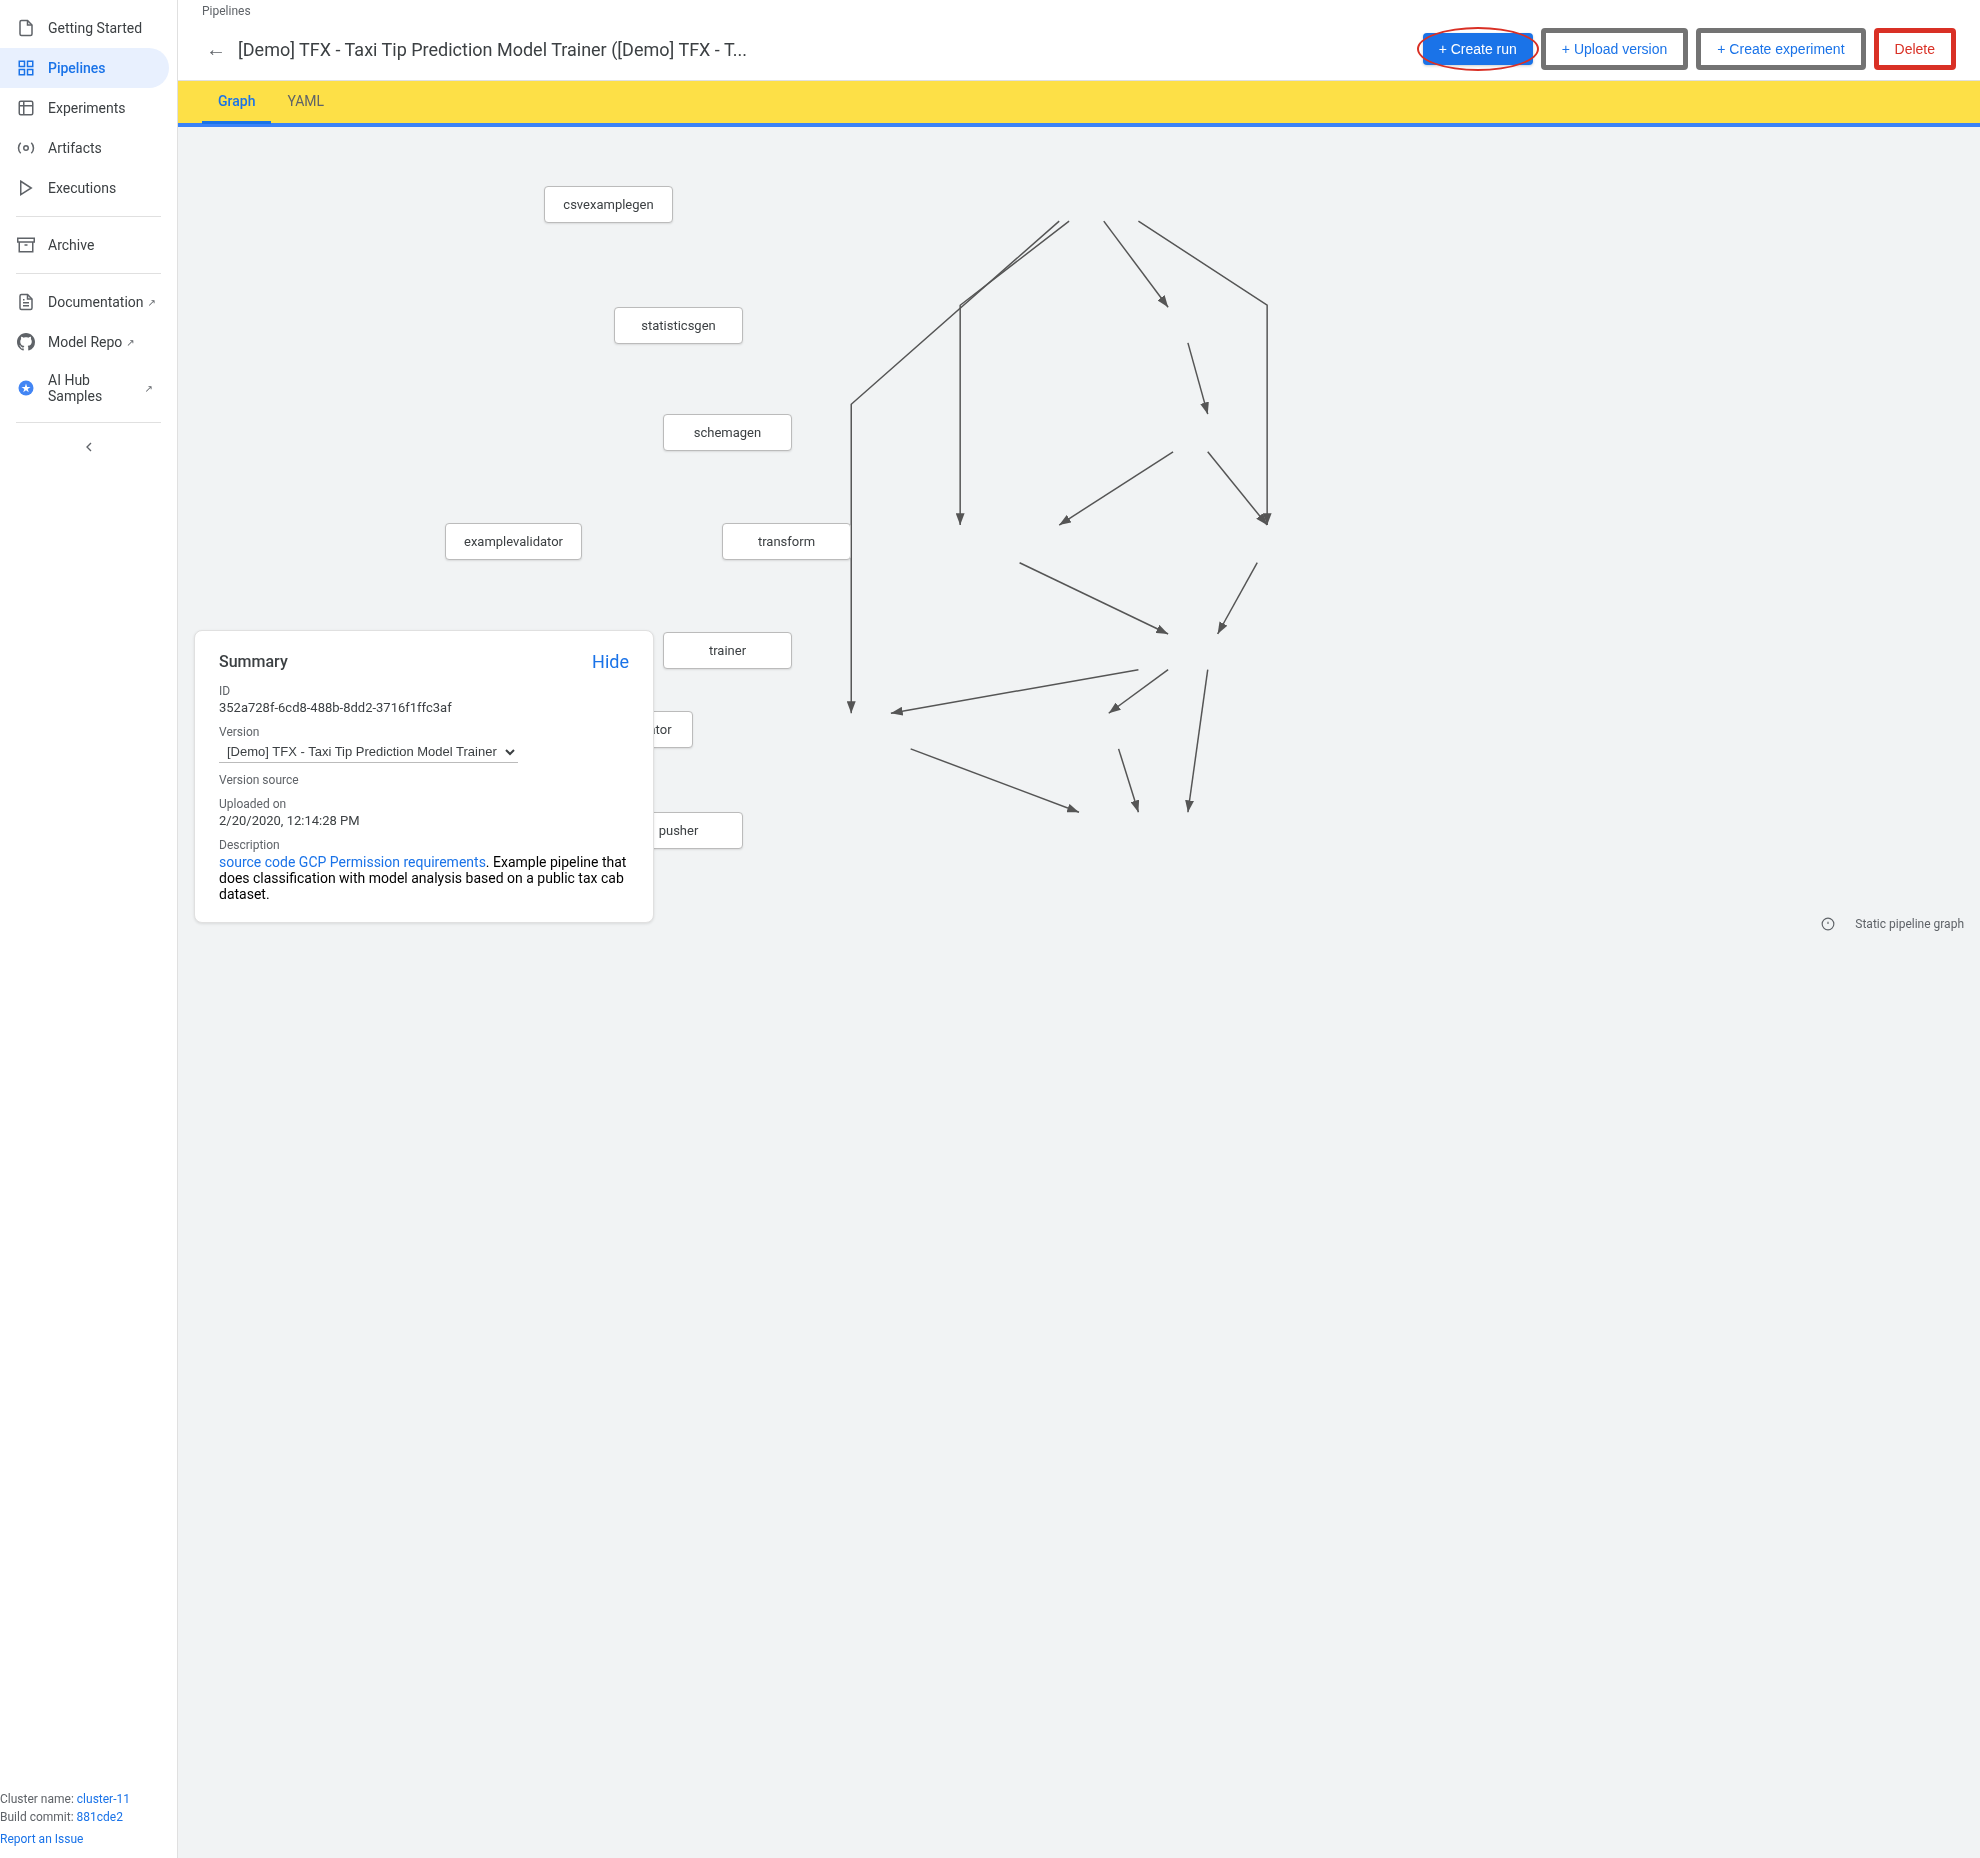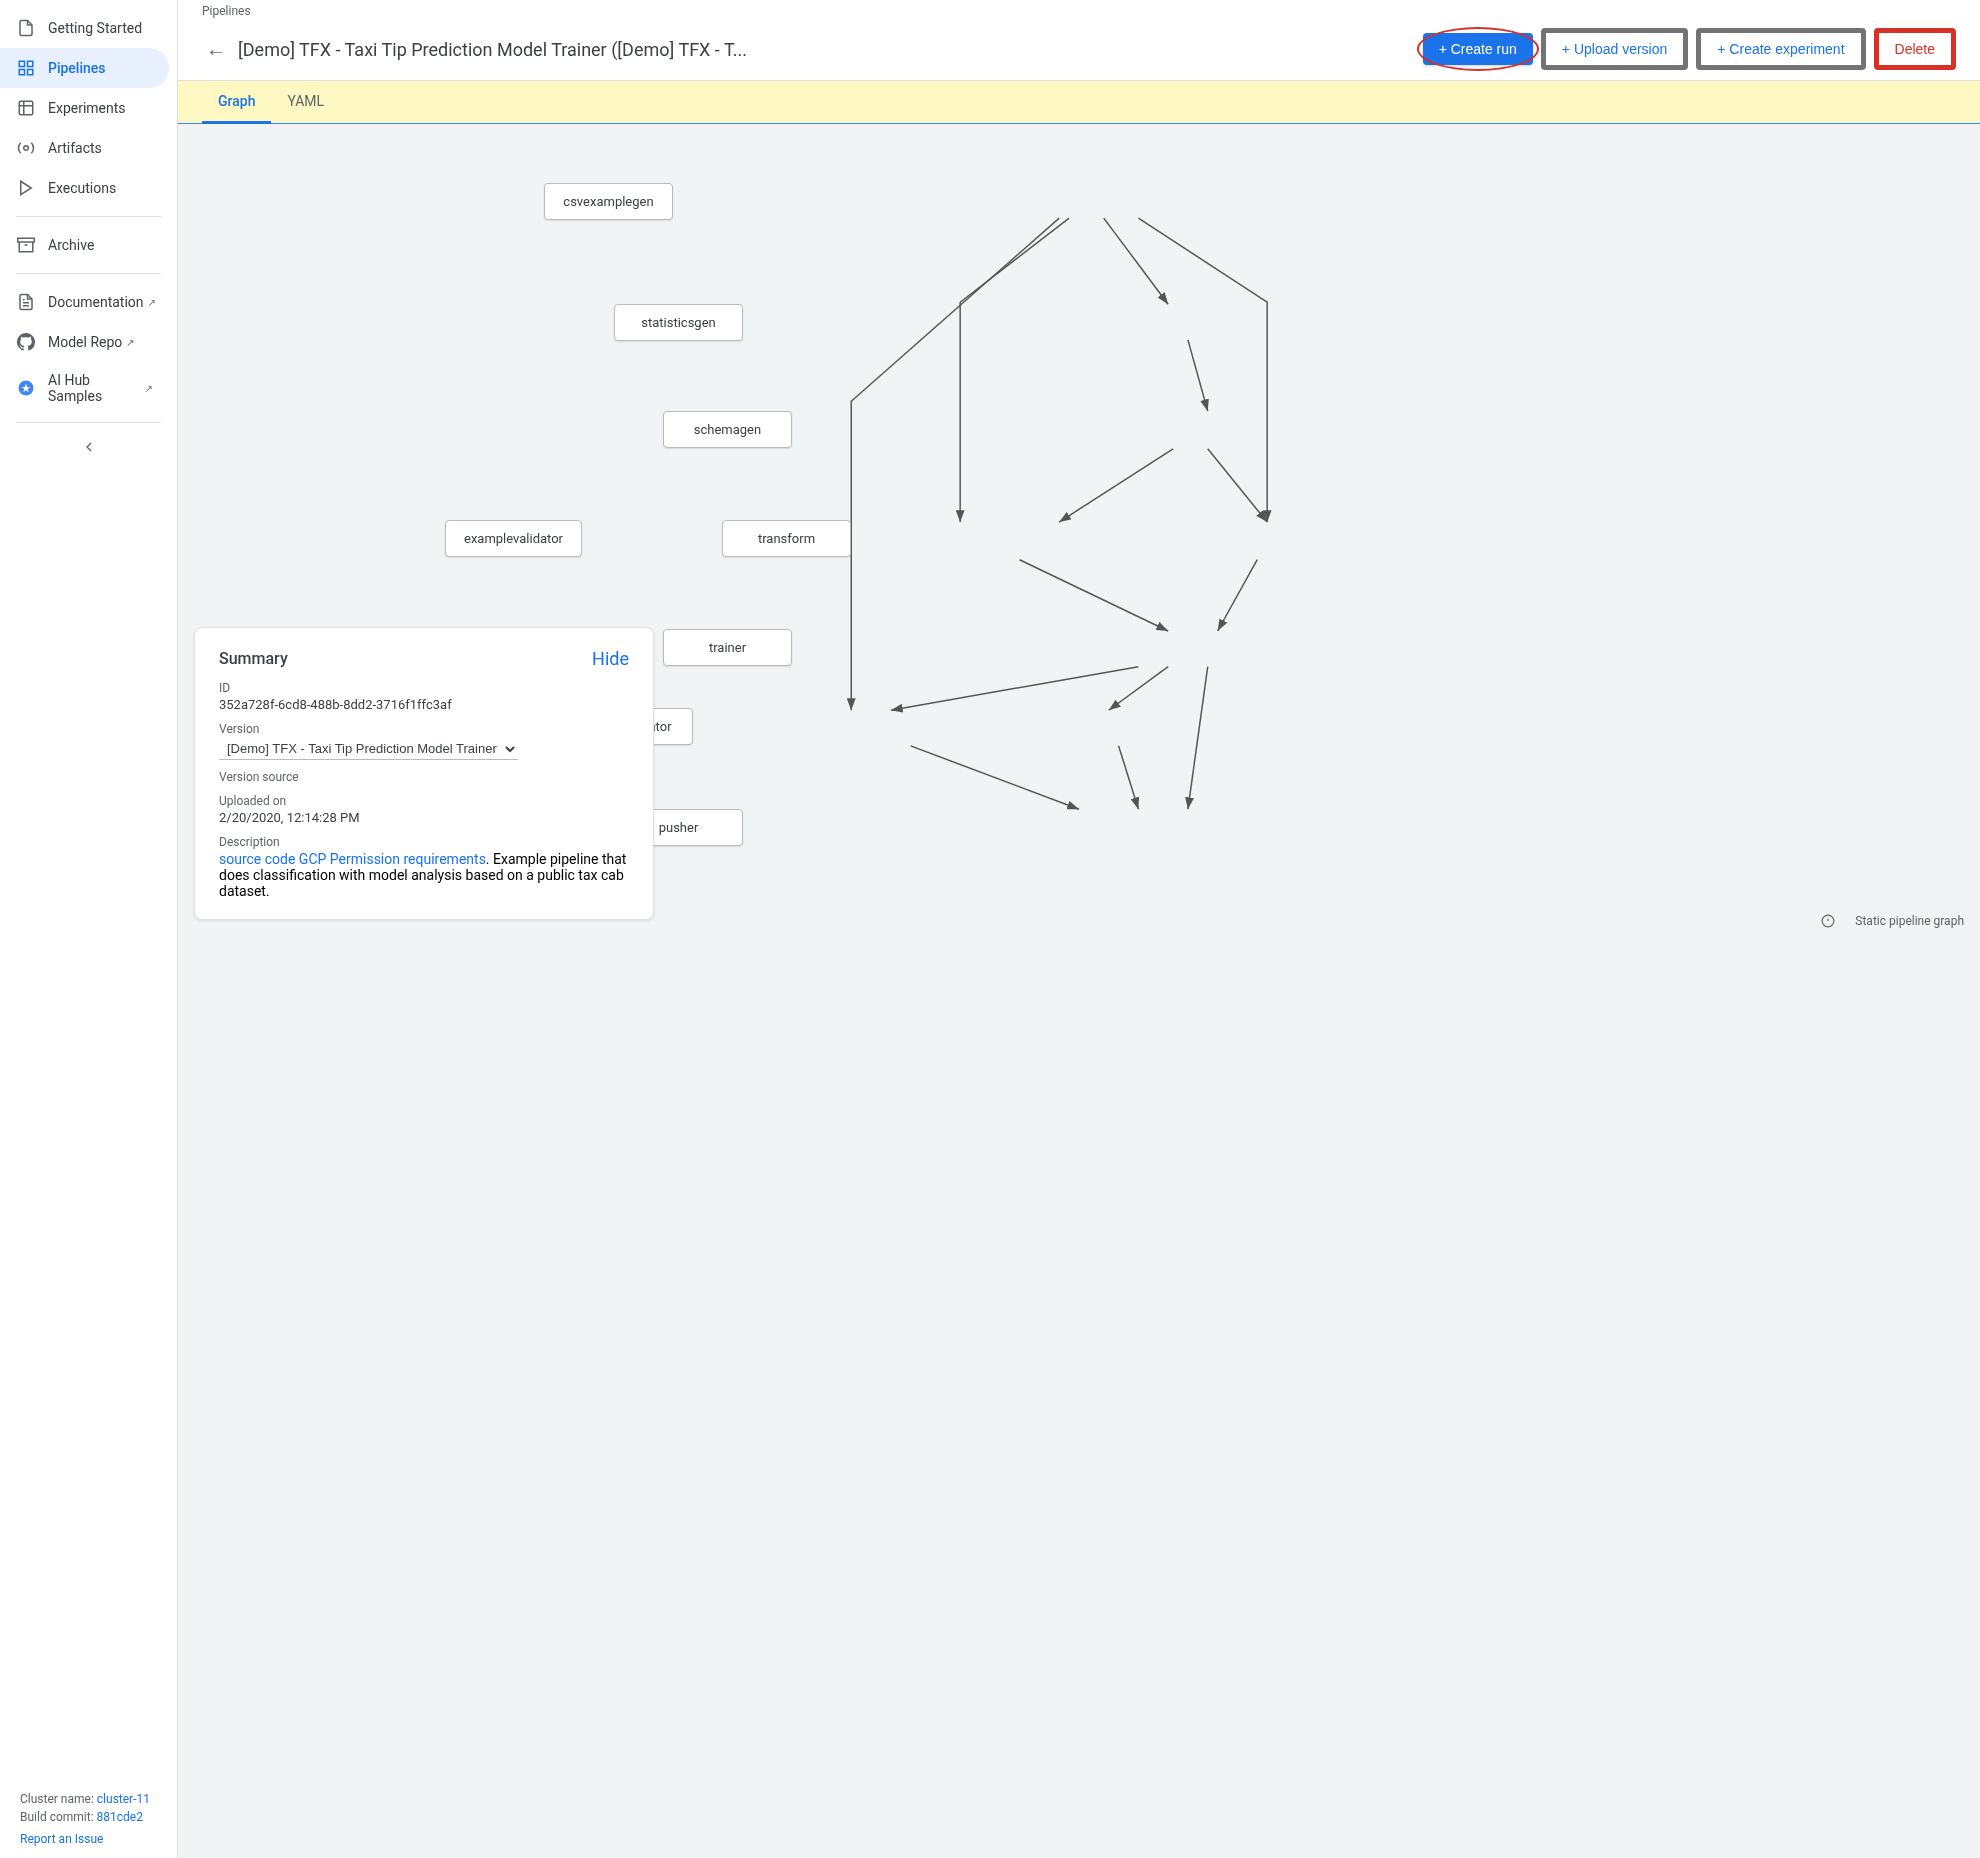--- a/index.html
+++ b/index.html
@@ -23,21 +23,21 @@
       padding: 10px 16px;
       cursor: pointer;
       color: #3c4043;
       font-size: 14px;
       border-radius: 0 24px 24px 0;
       margin-right: 8px;
     }
     .sidebar-item.active { background: #e8f0fe; color: #1a73e8; font-weight: 500; }
     .sidebar-item .icon { margin-right: 12px; width: 20px; height: 20px; display: flex; align-items: center; justify-content: center; flex-shrink: 0; }
     .sidebar-divider { border: none; border-top: 1px solid #e0e0e0; margin: 8px 16px; }
-    .sidebar-bottom { margin-top: auto; padding: 12px 20px; font-size: 12px; color: #5f6368; }
+    .sidebar-bottom { margin-top: auto; padding: 12px 0; font-size: 12px; color: #5f6368; }
     .sidebar-bottom a { color: #1a73e8; text-decoration: none; }
     .sidebar-collapse { display: flex; align-items: center; justify-content: center; padding: 8px 16px; cursor: pointer; color: #5f6368; }
 
     
     #main {
       flex: 1;
       display: flex;
       flex-direction: column;
       overflow: hidden;
     }
@@ -59,23 +59,23 @@
       display: flex; align-items: center; gap: 6px;
       padding: 8px 16px; border-radius: 4px; cursor: pointer; font-size: 14px; font-weight: 500;
       border: 5px solid #737373; background: #fff; color: #1a73e8;
       white-space: nowrap;
     }
     .toolbar-btn.primary { background: #1a73e8; color: #fff; border: none; box-shadow: 0 1px 3px rgba(0,0,0,0.2); }
     .toolbar-btn.danger { color: #d93025; border-color: #d93025; }
 
     
     #tabs {
-      background: #fef9c3;
-      display: flex;
-      border-bottom: 1px solid #3b82f6;
+      background: #fde047;
+      display: flex;
+      border-bottom: 4px solid #3b82f6;
       padding: 0 24px;
     }
     .tab {
       padding: 12px 16px; cursor: pointer; font-size: 14px; color: #5f6368;
       border-bottom: 3px solid transparent; margin-bottom: -1px;
     }
     .tab.active { color: #1a73e8; border-bottom-color: #1a73e8; font-weight: 500; }
 
     
     #graph-area {

